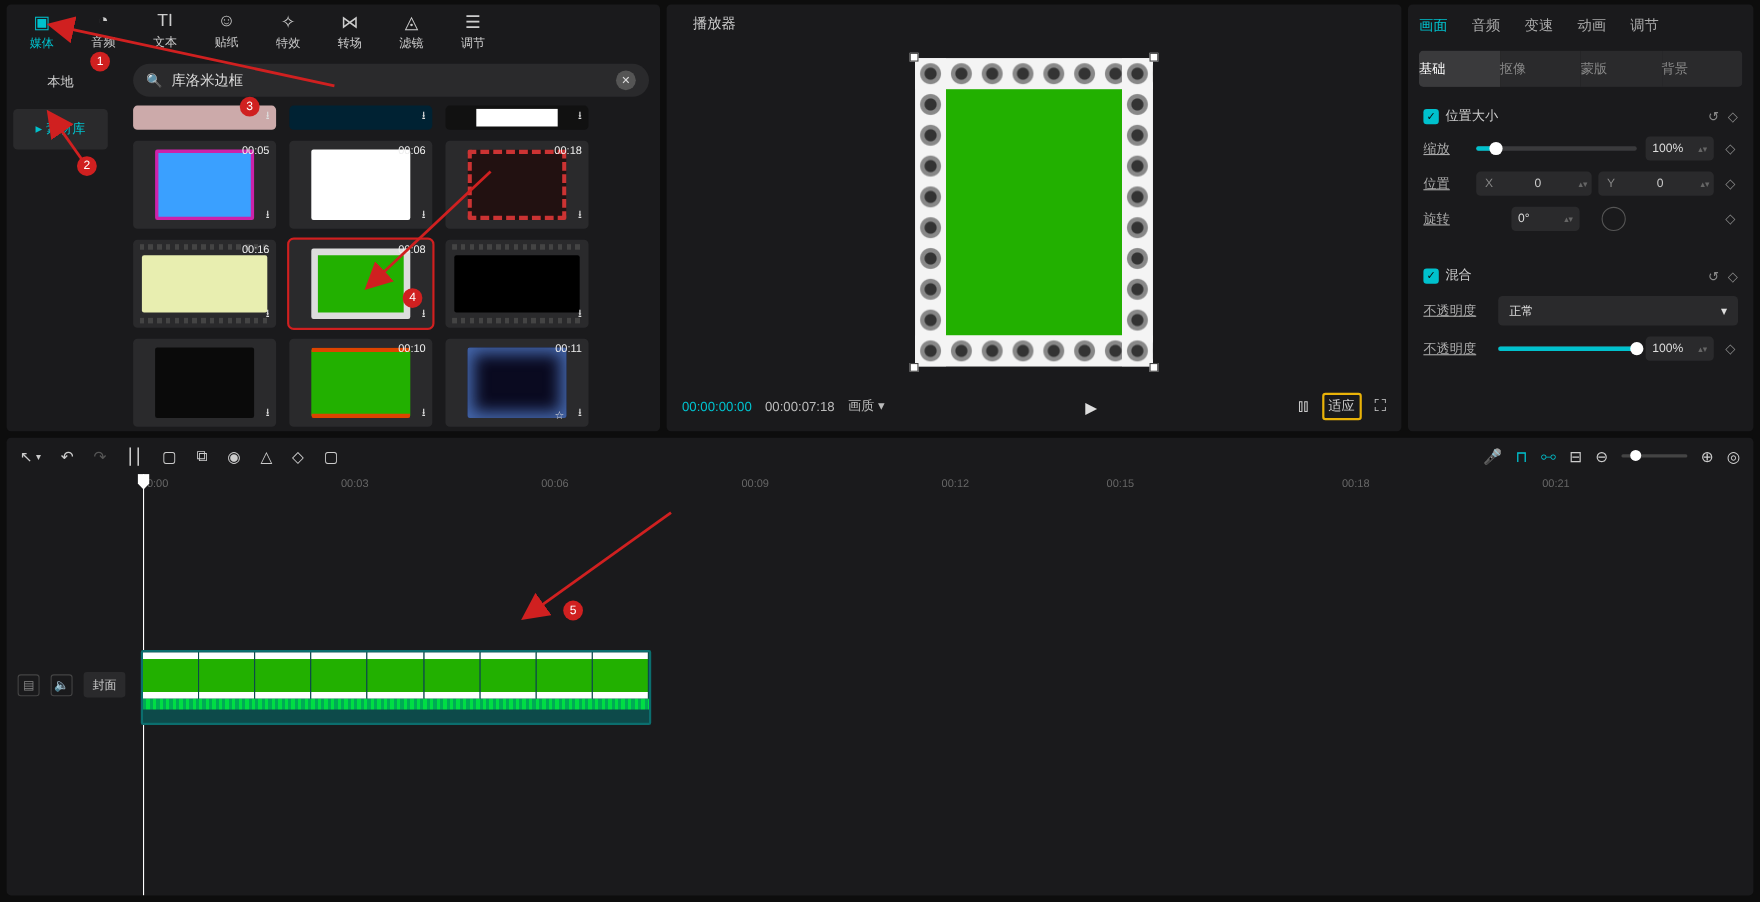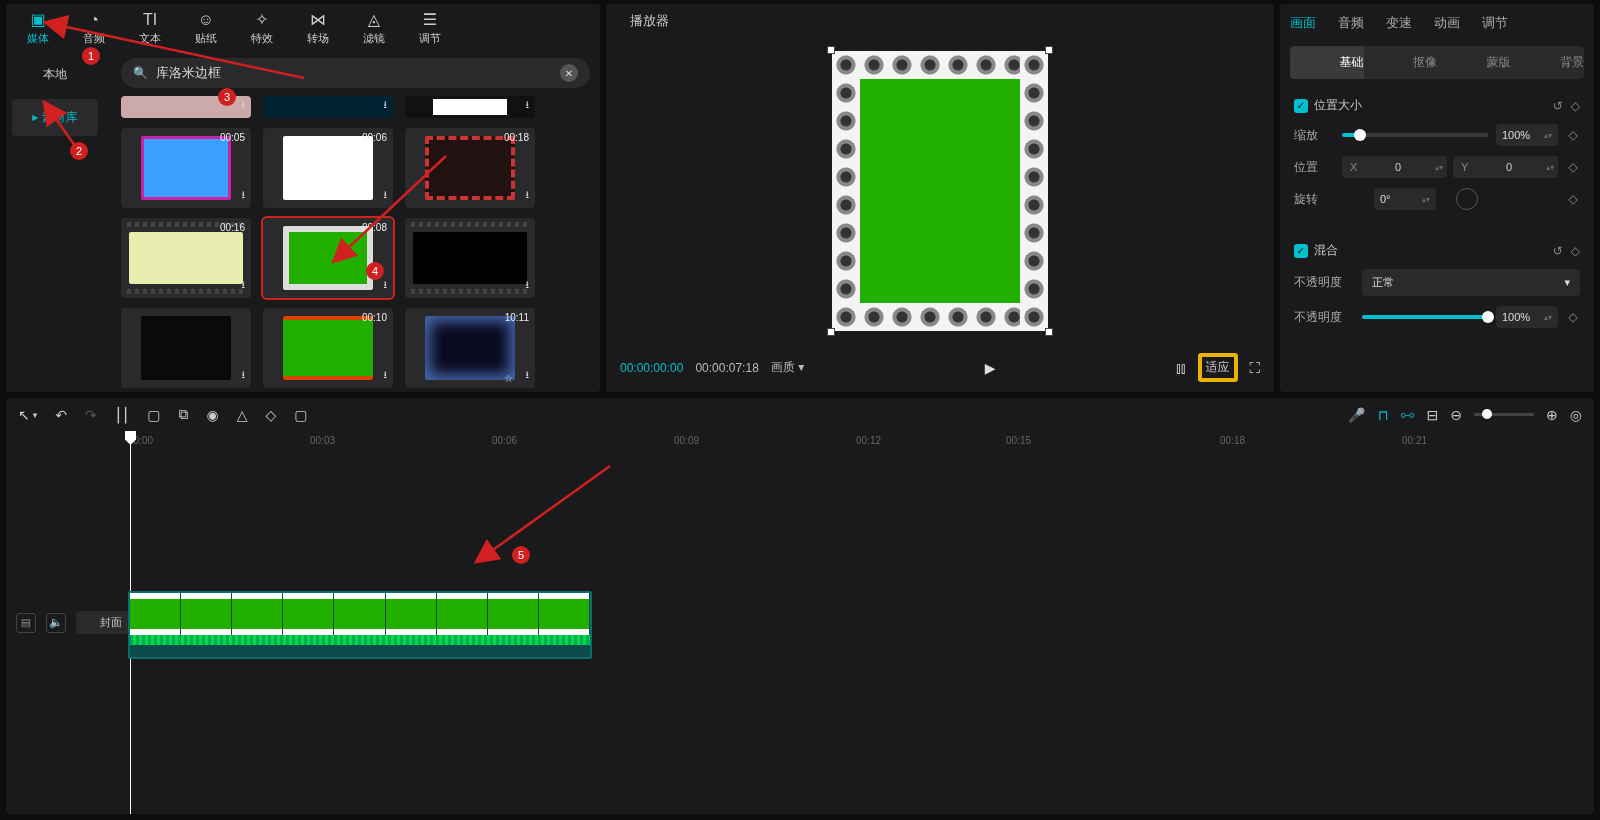--- a/index.html
+++ b/index.html
@@ -212,21 +212,21 @@
   font-size: 14px;
   color: #ddd;
   cursor: pointer;
   padding: 0 40px;
 }
 .center-icons { display: flex; gap: 12px; align-items: center; }
 .center-icons .ic {
   cursor: pointer;
   color: #ccc;
   font-size: 12px;
-  border: 4px solid #eab308;
+  border: 2px solid #eab308;
   padding: 2px 4px;
   border-radius: 3px;
 }
 .center-icons .ic.plain { border: none; font-size: 15px; padding: 0; }
 .right-panel {
   width: 314px;
   background: #1a1a1c;
   border-radius: 4px;
   padding: 0;
   display: flex;
@@ -240,21 +240,21 @@
 .right-tab { color: #aaa; cursor: pointer; font-size: 13px; }
 .right-tab.active { color: #00c1cd; }
 .sub-tabs {
   display: flex;
   margin: 8px 10px 12px 10px;
   border-radius: 4px;
   overflow: hidden;
 }
 .sub-tab {
   flex: 1;
-  text-align: right;
+  text-align: left;
   padding: 8px 0;
   background: #2a2a2c;
   color: #888;
   font-size: 12px;
   cursor: pointer;
 }
 .sub-tab.active { background: #3a3a3c; color: #fff; }
 .prop-section { padding: 6px 14px; }
 .prop-header {
   display: flex;
@@ -275,21 +275,21 @@
   font-size: 10px; color: #0a0a0a;
 }
 .kf-icons { display: flex; gap: 8px; color: #888; }
 .kf-icons span { cursor: pointer; }
 .prop-row {
   display: flex;
   align-items: center;
   margin: 10px 0;
   gap: 8px;
 }
-.prop-label { width: 40px; color: #aaa; font-size: 12px; }
+.prop-label { width: 40px; color: #aaa; font-size: 12px; text-decoration: underline; }
 .slider {
   flex: 1;
   height: 4px;
   background: #3a3a3c;
   border-radius: 2px;
   position: relative;
 }
 .slider .fill {
   position: absolute; top:0; bottom:0; left:0;
   background: #00c1cd;
@@ -415,21 +415,21 @@
 .track-ctrl {
   width: 20px; height: 20px;
   border: 1px solid #444;
   border-radius: 3px;
   color: #888;
   display:flex; align-items:center; justify-content:center;
   font-size: 11px;
   cursor: pointer;
 }
 .cover-btn {
-  padding: 4px 24px;
+  padding: 4px 8px;
   background: #2a2a2c;
   border-radius: 3px;
   color: #ccc;
   font-size: 11px;
   cursor: pointer;
 }
 .clip {
   position: absolute;
   left: 122px;
   top: 134px;
@@ -576,21 +576,21 @@
             <div class="thumb" style="background:#0a0a0a;border:8px solid transparent;border-image:radial-gradient(#f6a 30%,transparent 31%) 8"></div>
             <span class="dl">⭳</span>
           </div>
           <div class="asset">
             <div class="thumb" style="background:#22b000;border-top:4px solid #d40;border-bottom:4px solid #d40"></div>
             <span class="dur">00:10</span>
             <span class="dl">⭳</span>
           </div>
           <div class="asset">
             <div class="thumb" style="background:#0a0a20;box-shadow:inset 0 0 14px 6px #46a"></div>
-            <span class="dur">10:11</span>
+            <span class="dur">00:11</span>
             <span class="fav">☆</span>
             <span class="dl">⭳</span>
           </div>
         </div>
       </div>
     </div>
   </div>
 
   <div class="center-panel">
     <div class="center-header">播放器</div>

